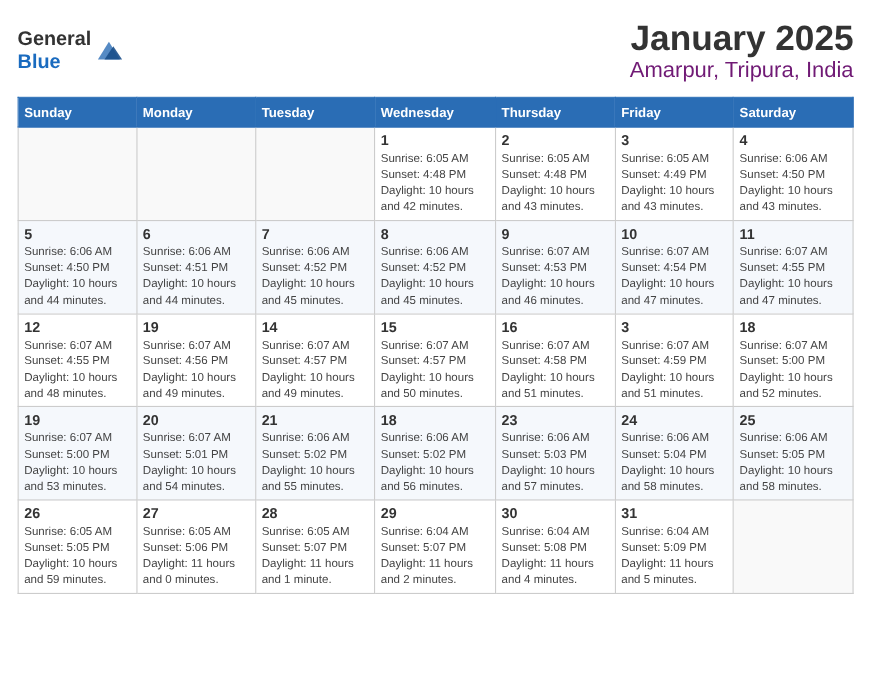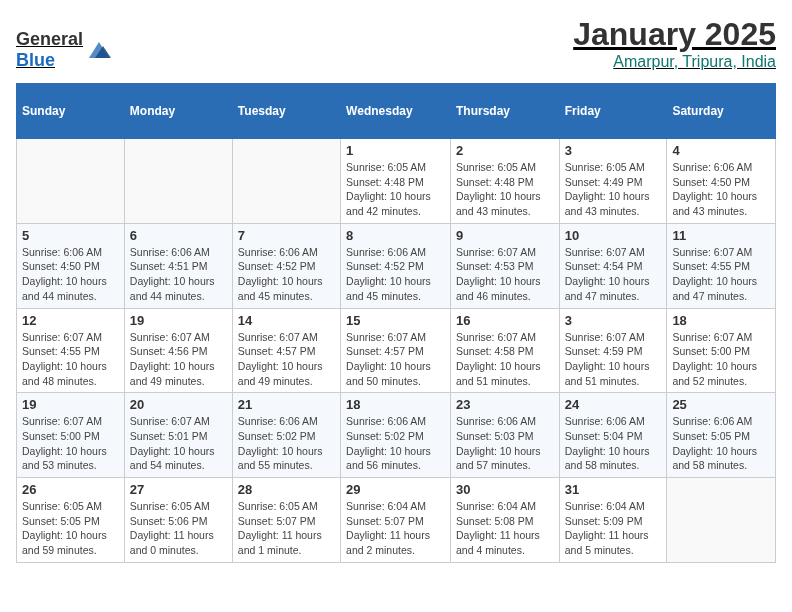--- a/index.html
+++ b/index.html
@@ -6,23 +6,22 @@
     body {
       font-family: Arial, sans-serif;
       background: #fff;
       width: 792px;
       min-height: 612px;
       padding: 16px;
     }
     .header {
       display: flex;
       justify-content: space-between;
-      align-items: flex-end;
+      align-items: center;
       margin-bottom: 12px;
-      text-decoration: underline;
     }
     .logo {
       display: flex;
       align-items: center;
     }
     .logo-text-general {
       font-size: 18px;
       font-weight: bold;
       color: #333;
     }
@@ -38,33 +37,33 @@
     }
     .title-block {
       text-align: right;
     }
     .month-title {
       font-size: 32px;
       font-weight: bold;
       color: #333;
     }
     .location-subtitle {
-      font-size: 16px;
-      color: #0f766e;
+      font-size: 20px;
+      color: #701a75;
     }
     .calendar-table {
       width: 100%;
       border-collapse: collapse;
       font-size: 11px;
     }
     .calendar-table th {
       background-color: #2a6db5;
       color: white;
       text-align: left;
-      padding: 20px 5px;
+      padding: 6px 5px;
       font-size: 12px;
       font-weight: bold;
       border: 1px solid #2a6db5;
     }
     .calendar-table td {
       border: 1px solid #ccc;
       vertical-align: top;
       padding: 4px 5px;
       width: 113px;
       min-height: 80px;

